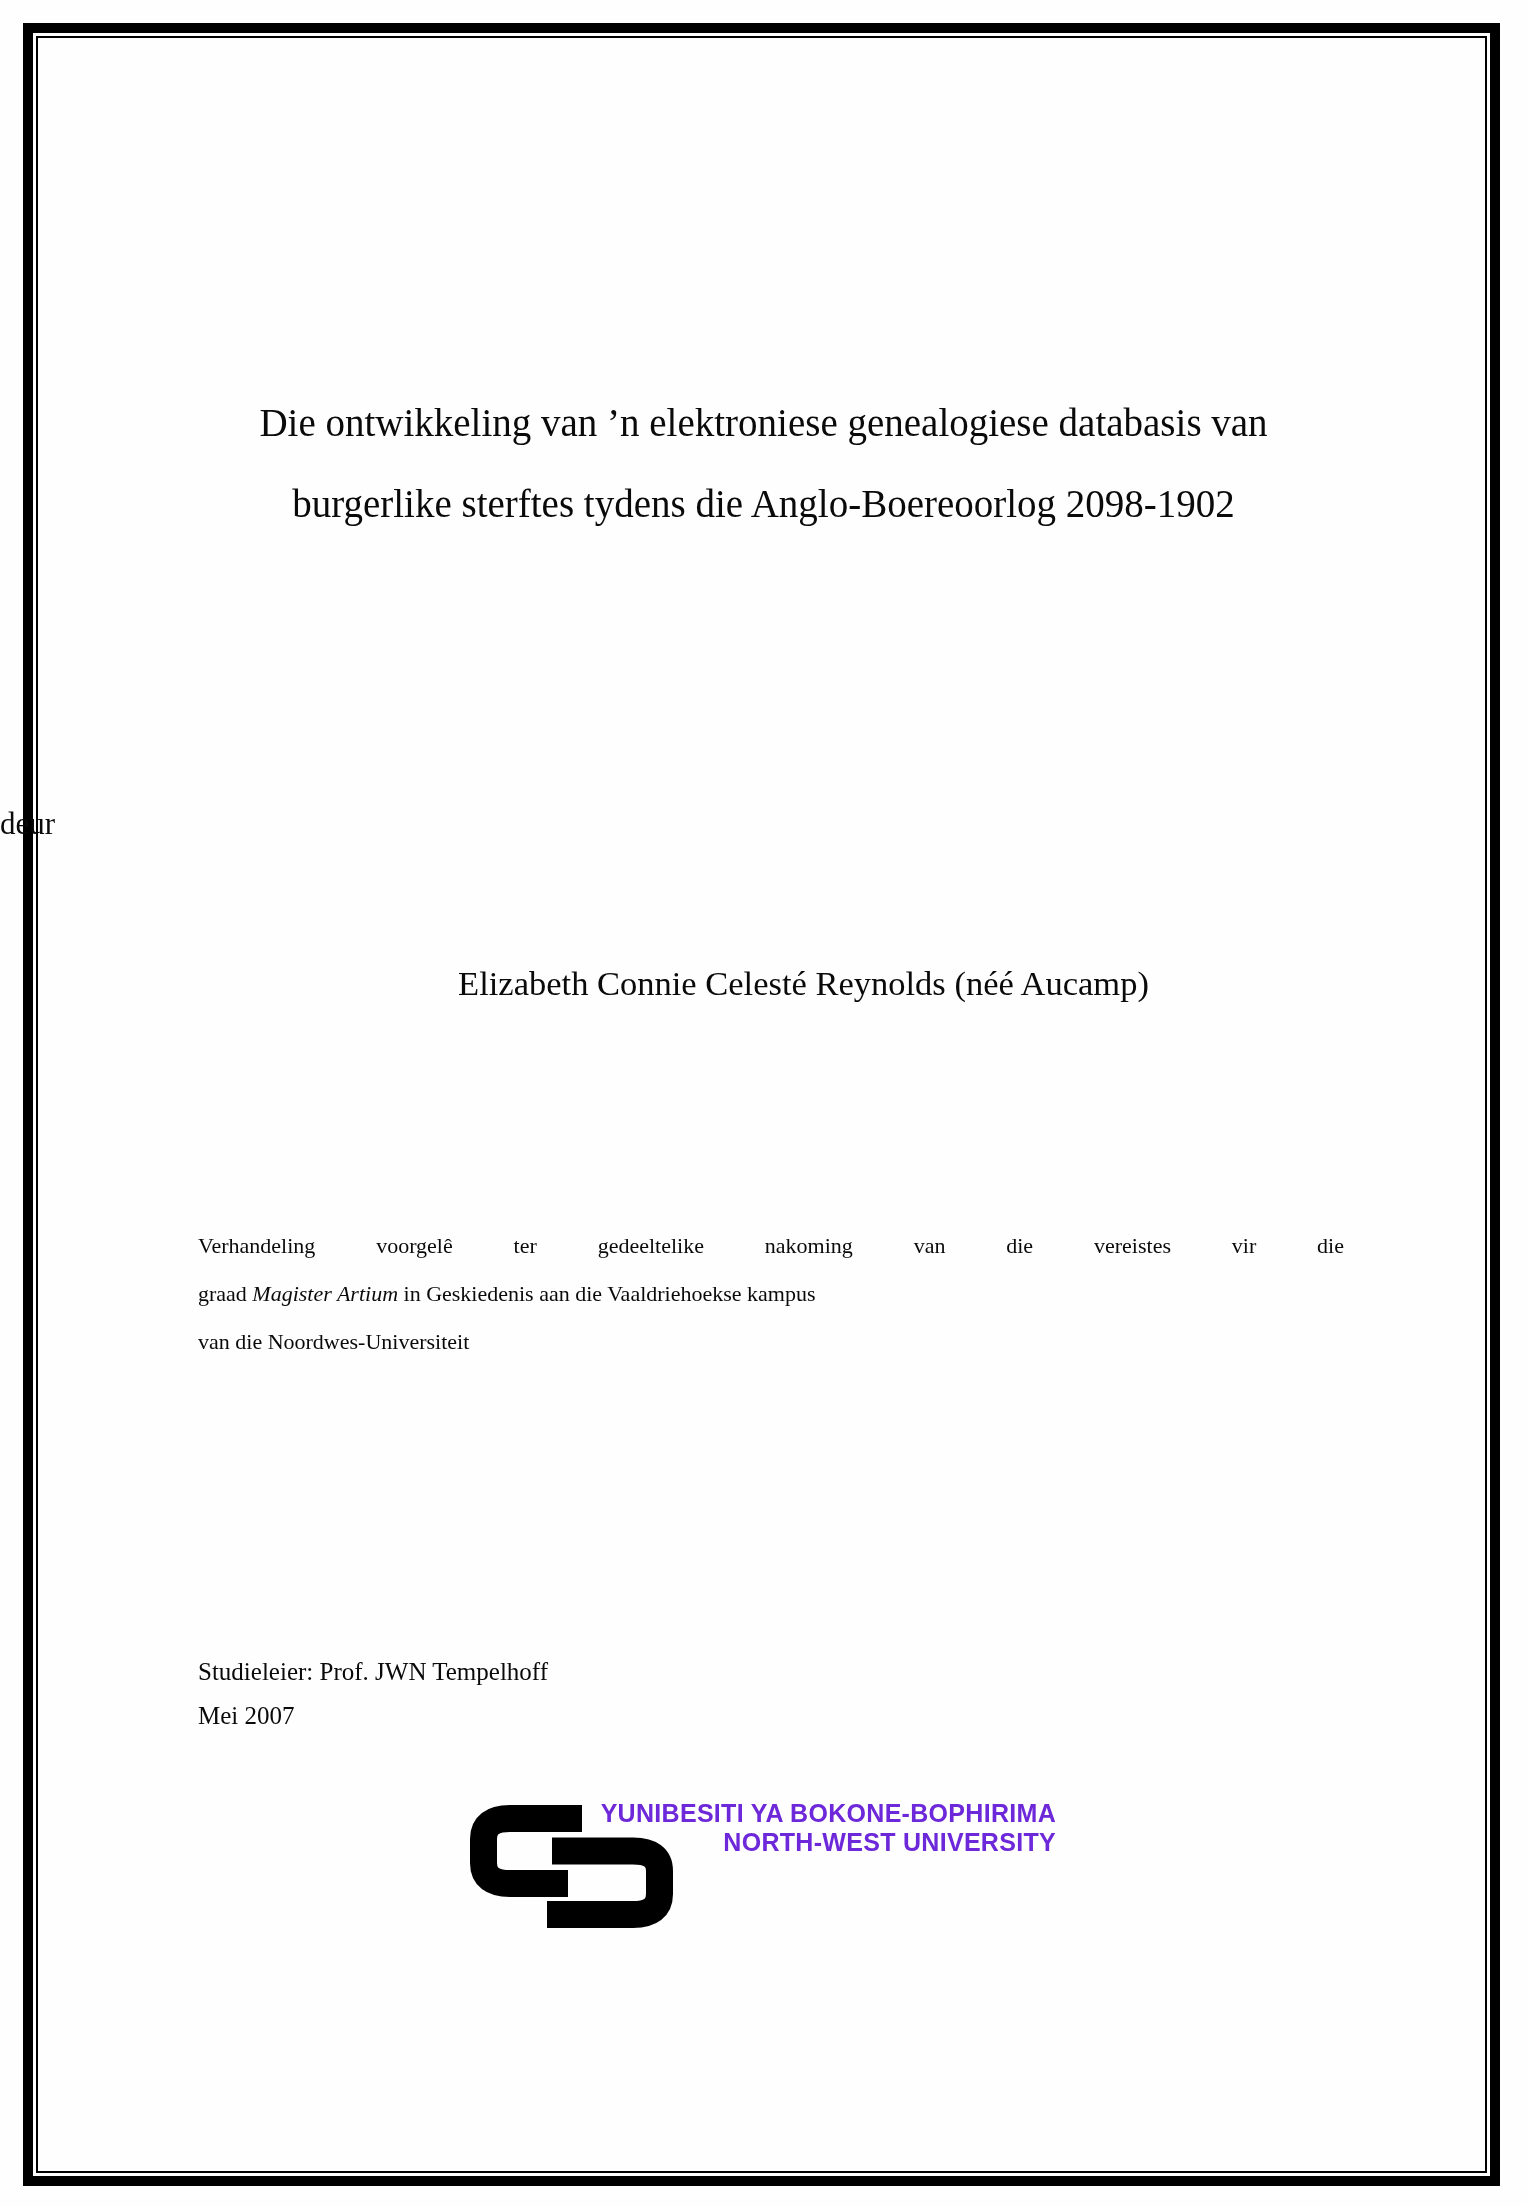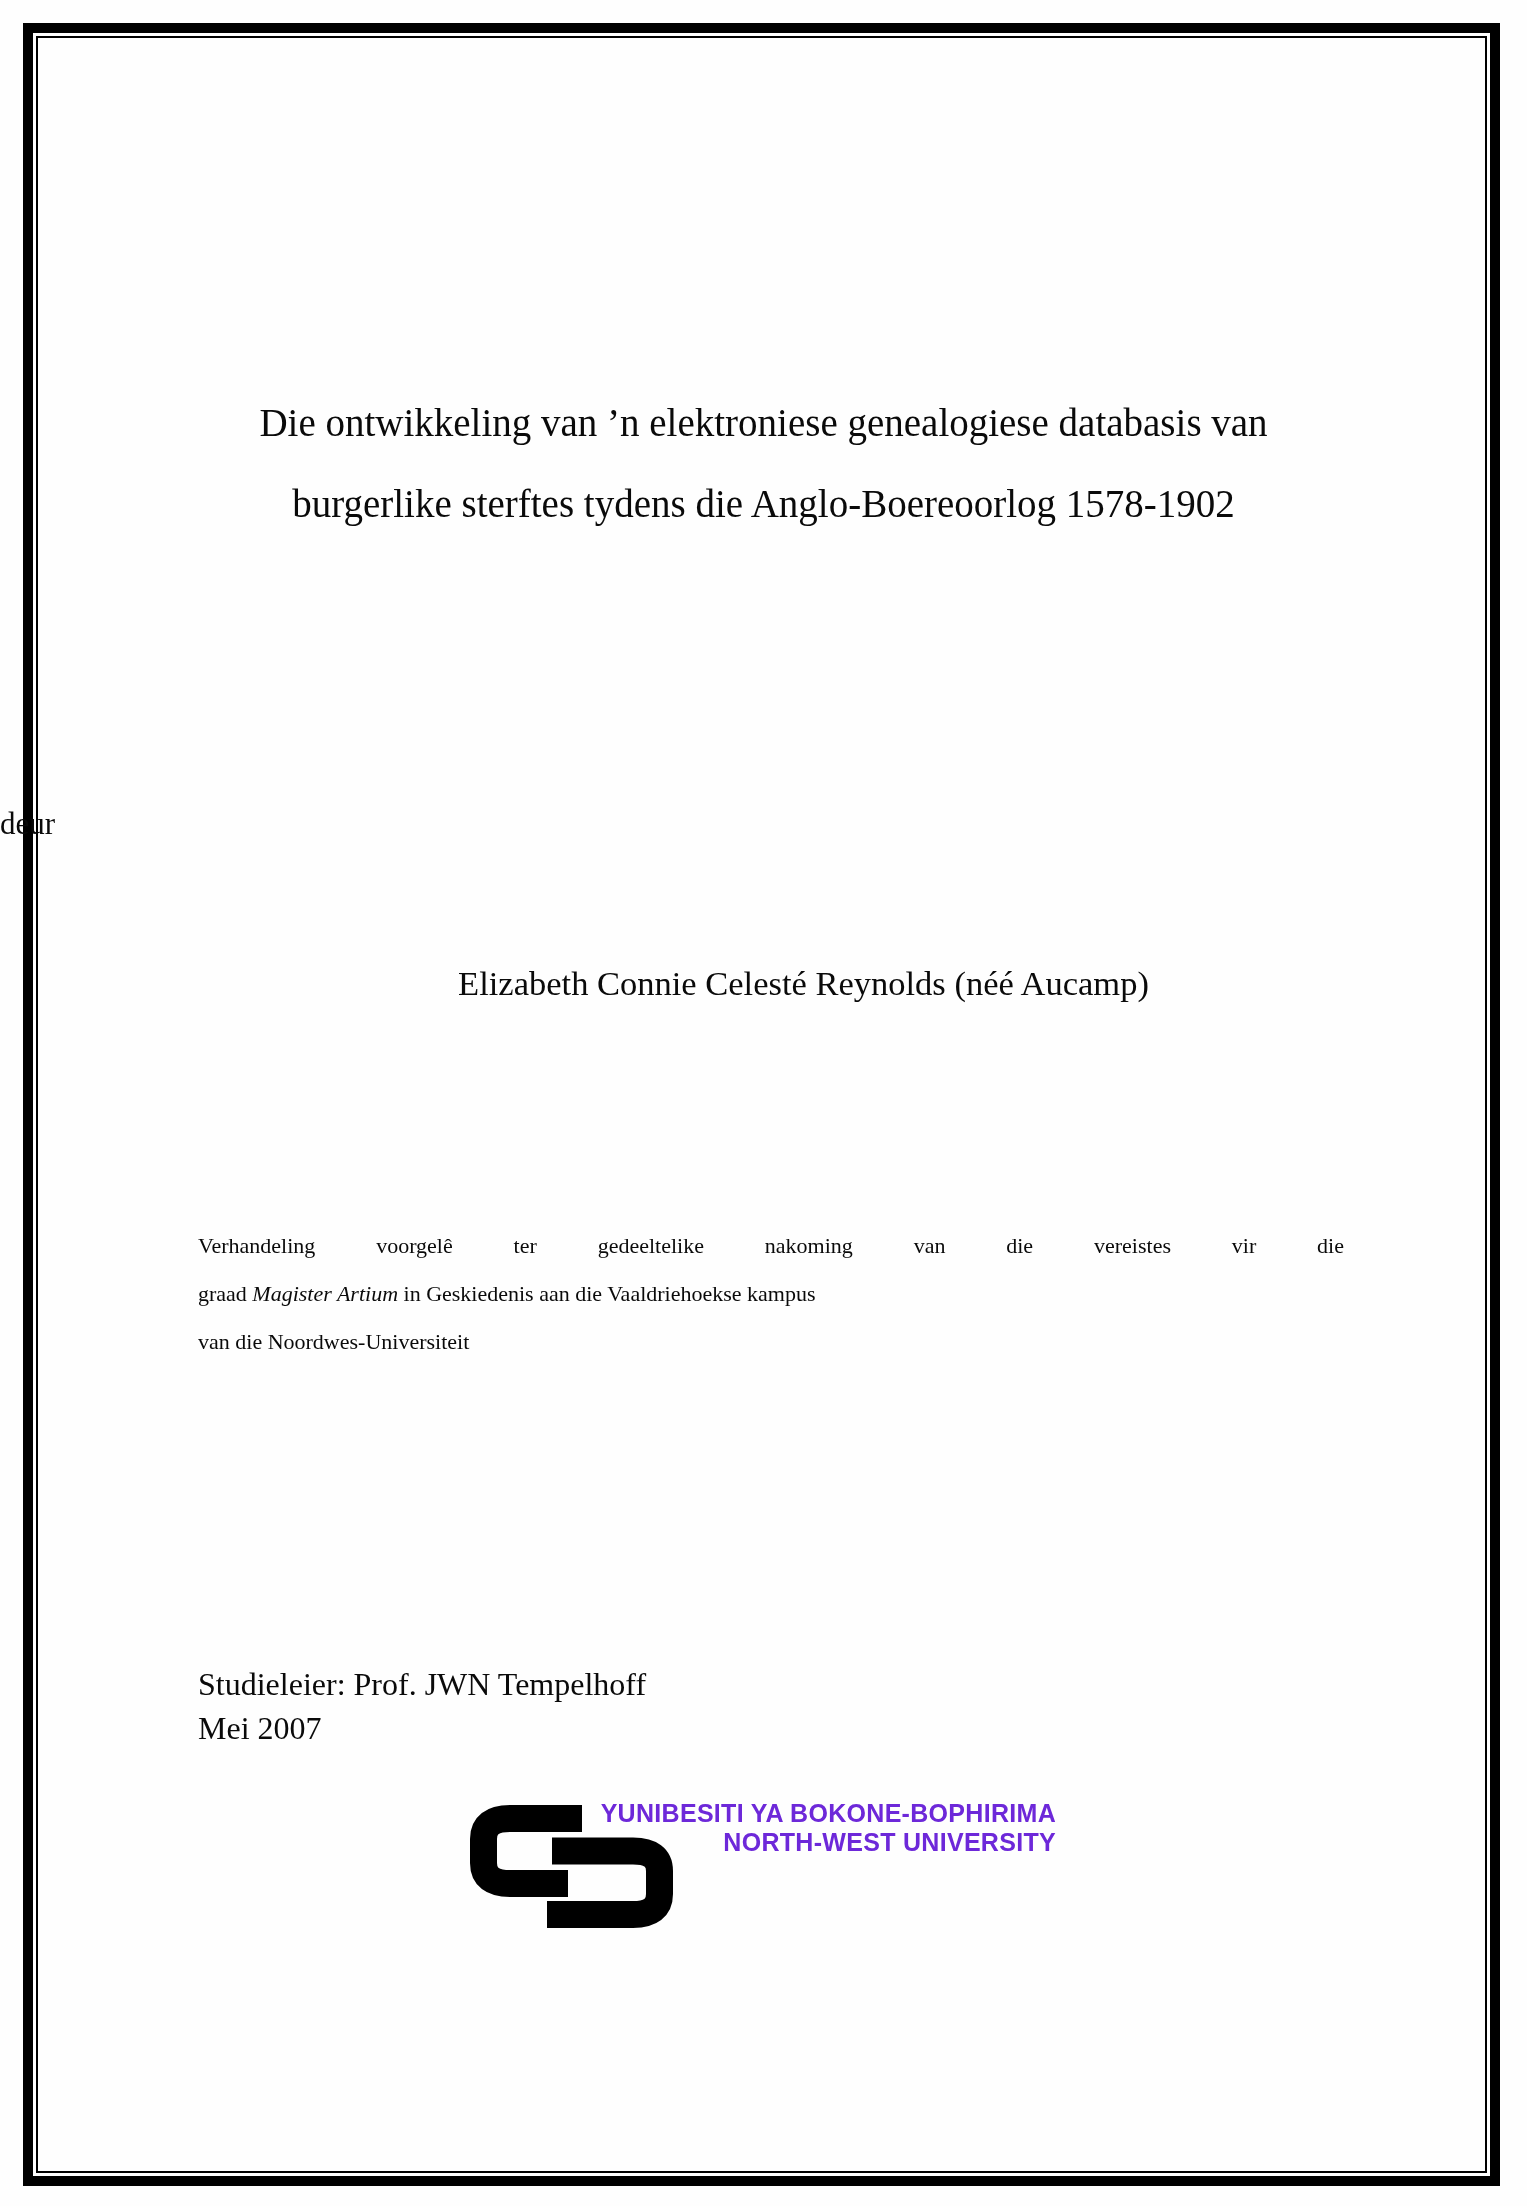--- a/index.html
+++ b/index.html
@@ -72,23 +72,22 @@
   }
   .st-justify {
     text-align: justify;
     text-align-last: justify;
     text-justify: inter-word;
   }
   .supervisor {
     position: absolute;
     top: 1650px;
     left: 198px;
-    font-size: 32px;
+    font-size: 25px;
     line-height: 44px;
-    margin-top: 12px;
   }
   .logo-mark {
     position: absolute;
     left: 470px;
     top: 1805px;
     width: 203px;
     height: 123px;
   }
   .logo-text {
     position: absolute;
@@ -109,21 +108,21 @@
 <body>
 
 <div class="page">
 
   <div class="frame-outer">
     <div class="frame-inner"></div>
   </div>
 
   <h1 class="title">
     <span class="tline">Die ontwikkeling van ’n elektroniese genealogiese databasis van</span>
-    <span class="tline">burgerlike sterftes tydens die Anglo-Boereoorlog 1578-1902</span>
+    <span class="tline">burgerlike sterftes tydens die Anglo-Boereoorlog 2098-1902</span>
   </h1>
 
   <div class="byline">deur</div>
 
   <div class="author">Elizabeth Connie Celesté Reynolds (néé Aucamp)</div>
 
   <div class="statement">
     <div class="st-line st-justify">Verhandeling voorgelê ter gedeeltelike nakoming van die vereistes vir die</div>
     <div class="st-line"><span>graad </span><em>Magister Artium</em><span> in Geskiedenis aan die Vaaldriehoekse kampus</span></div>
     <div class="st-line">van die Noordwes-Universiteit</div>

